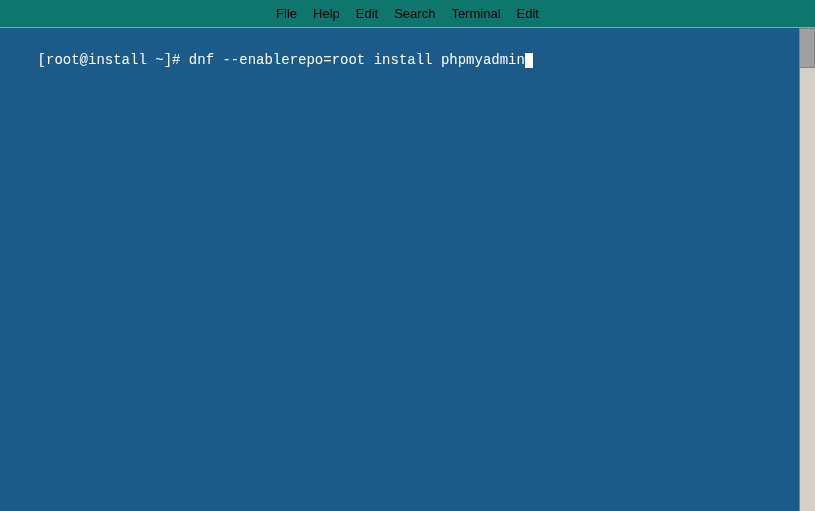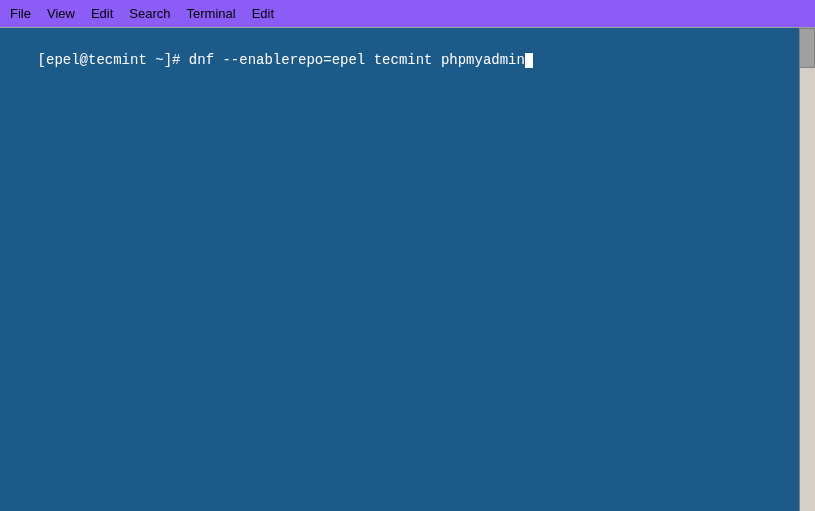--- a/index.html
+++ b/index.html
@@ -10,26 +10,27 @@
 
     body {
       width: 815px;
       height: 511px;
       background: #1c5a8a;
       font-family: 'Courier New', Courier, monospace;
       overflow: hidden;
     }
 
     .menubar {
-      background: #8b5cf6;
+      background: #0f766e;
       height: 28px;
       display: flex;
       align-items: center;
       padding: 0 2px;
       border-bottom: 1px solid #a0a0a0;
+      justify-content: center;
     }
 
     .menu-item {
       padding: 2px 8px;
       font-family: Arial, sans-serif;
       font-size: 13px;
       color: #000;
       cursor: pointer;
       height: 22px;
       display: flex;
@@ -80,28 +81,28 @@
       background: #a0a0a0;
       border: 1px solid #808080;
     }
   </style>
 </head>
 <body>
 
 <div>
   <div class="menubar">
     <div class="menu-item">File</div>
-    <div class="menu-item">View</div>
+    <div class="menu-item">Help</div>
     <div class="menu-item">Edit</div>
     <div class="menu-item">Search</div>
     <div class="menu-item">Terminal</div>
     <div class="menu-item">Edit</div>
   </div>
 </div>
 
 <div class="terminal-body">
   <div class="terminal-line">
-    <span>[epel@tecmint ~]# </span><span>dnf --enablerepo=epel tecmint phpmyadmin</span><span class="cursor"></span>
+    <span>[root@install ~]# </span><span>dnf --enablerepo=root install phpmyadmin</span><span class="cursor"></span>
   </div>
   <div class="scrollbar">
     <div class="scrollbar-thumb"></div>
   </div>
 </div>
 
 </body></html>

